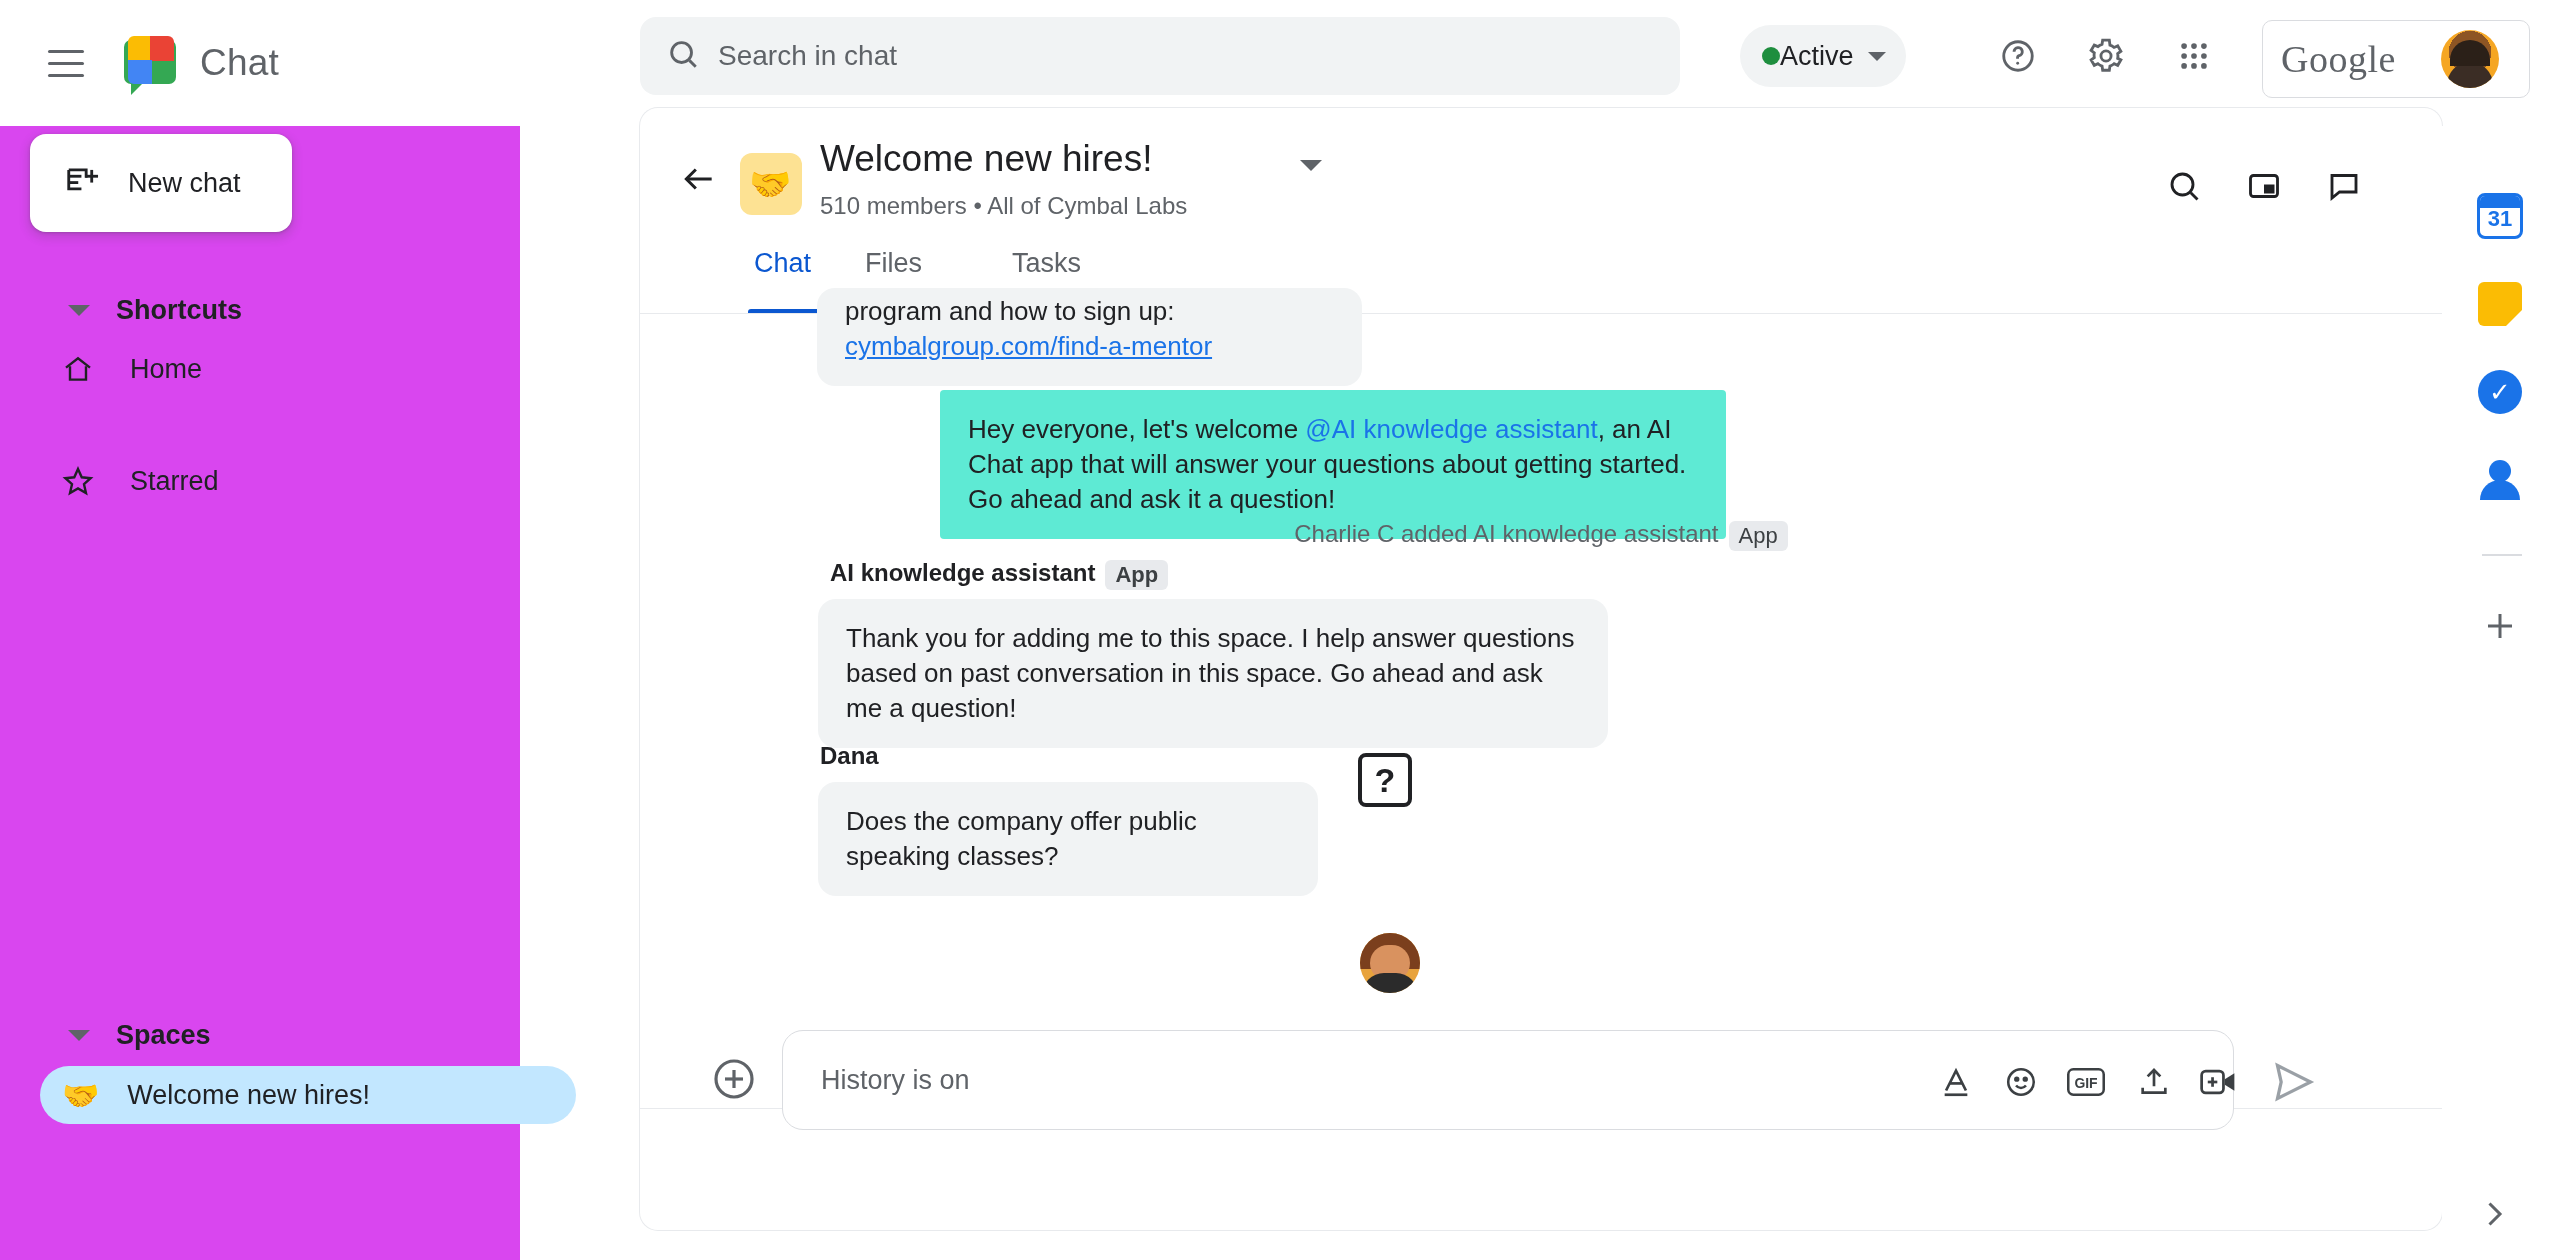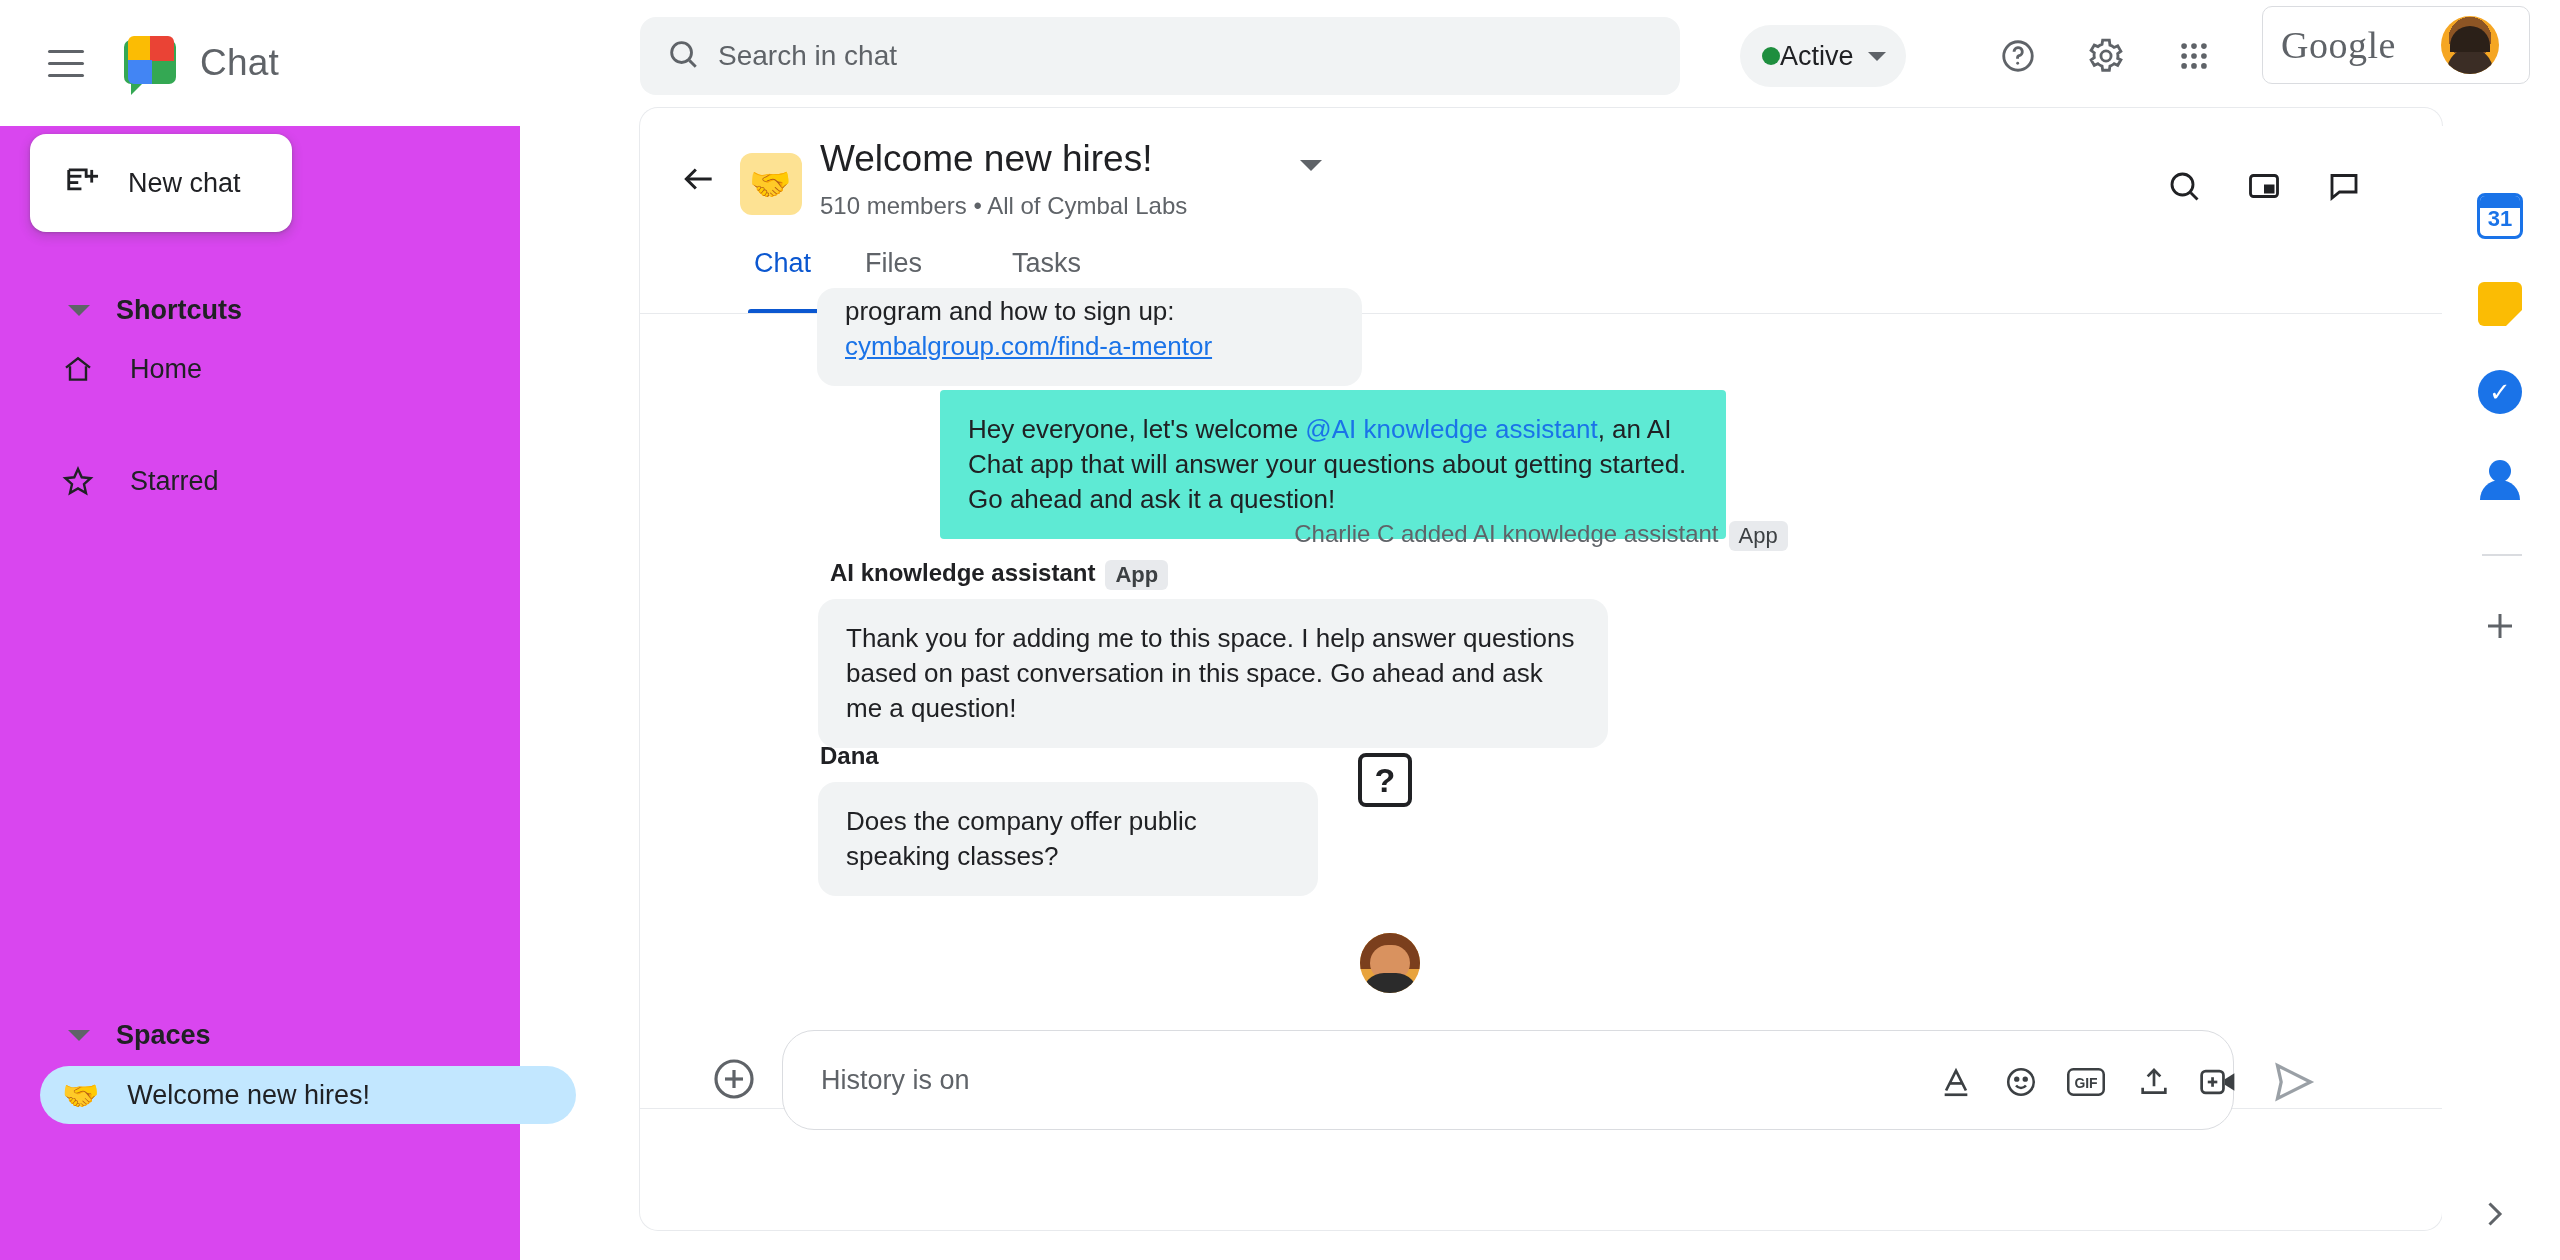--- a/index.html
+++ b/index.html
@@ -86,21 +86,21 @@
   .top-icon {
     position: absolute; top: 28px; width: 56px; height: 56px;
     display: flex; align-items: center; justify-content: center;
     cursor: pointer; border-radius: 50%;
   }
   #help-icon { left: 1990px; }
   #settings-icon { left: 2078px; }
   #apps-icon { left: 2166px; }
 
   .account-box {
-    position: absolute; left: 2262px; top: 6px;
+    position: absolute; left: 2262px; top: 20px;
     width: 268px; height: 78px;
     border: 1px solid #dadce0; border-radius: 10px;
     display: flex; align-items: center; justify-content: space-between;
     padding: 0 30px 0 18px;
     background: #fff;
   }
   .google-word { font-size: 38px; color: #5f6368; letter-spacing: 0.5px; font-family: "Liberation Serif", serif; }
   .avatar-top {
     width: 58px; height: 58px; border-radius: 50%;
     background: radial-gradient(circle at 50% 38%, #8d5524 0 46%, #f5a623 46% 100%);
@@ -250,21 +250,21 @@
 
   
   .composer-divider { position: absolute; left: 0; top: 1000px; width: 1802px; height: 1px; background: #e8eaed; }
   .plus-btn {
     position: absolute; left: 710px; top: 1055px; width: 48px; height: 48px;
     cursor: pointer;
   }
   .composer {
     position: absolute; left: 782px; top: 1030px;
     width: 1452px; height: 100px;
-    border: 1px solid #dadce0; border-radius: 32px;
+    border: 1px solid #dadce0; border-radius: 21px;
     display: flex; align-items: center;
     background: #fff;
   }
   .composer input {
     border: none; outline: none; background: transparent;
     font-size: 27px; color: #5f6368; margin-left: 36px; width: 1100px;
     font-family: "Liberation Sans", sans-serif;
   }
   .composer input::placeholder { color: #5f6368; }
   .comp-icon { position: absolute; top: 28px; width: 46px; height: 46px;

